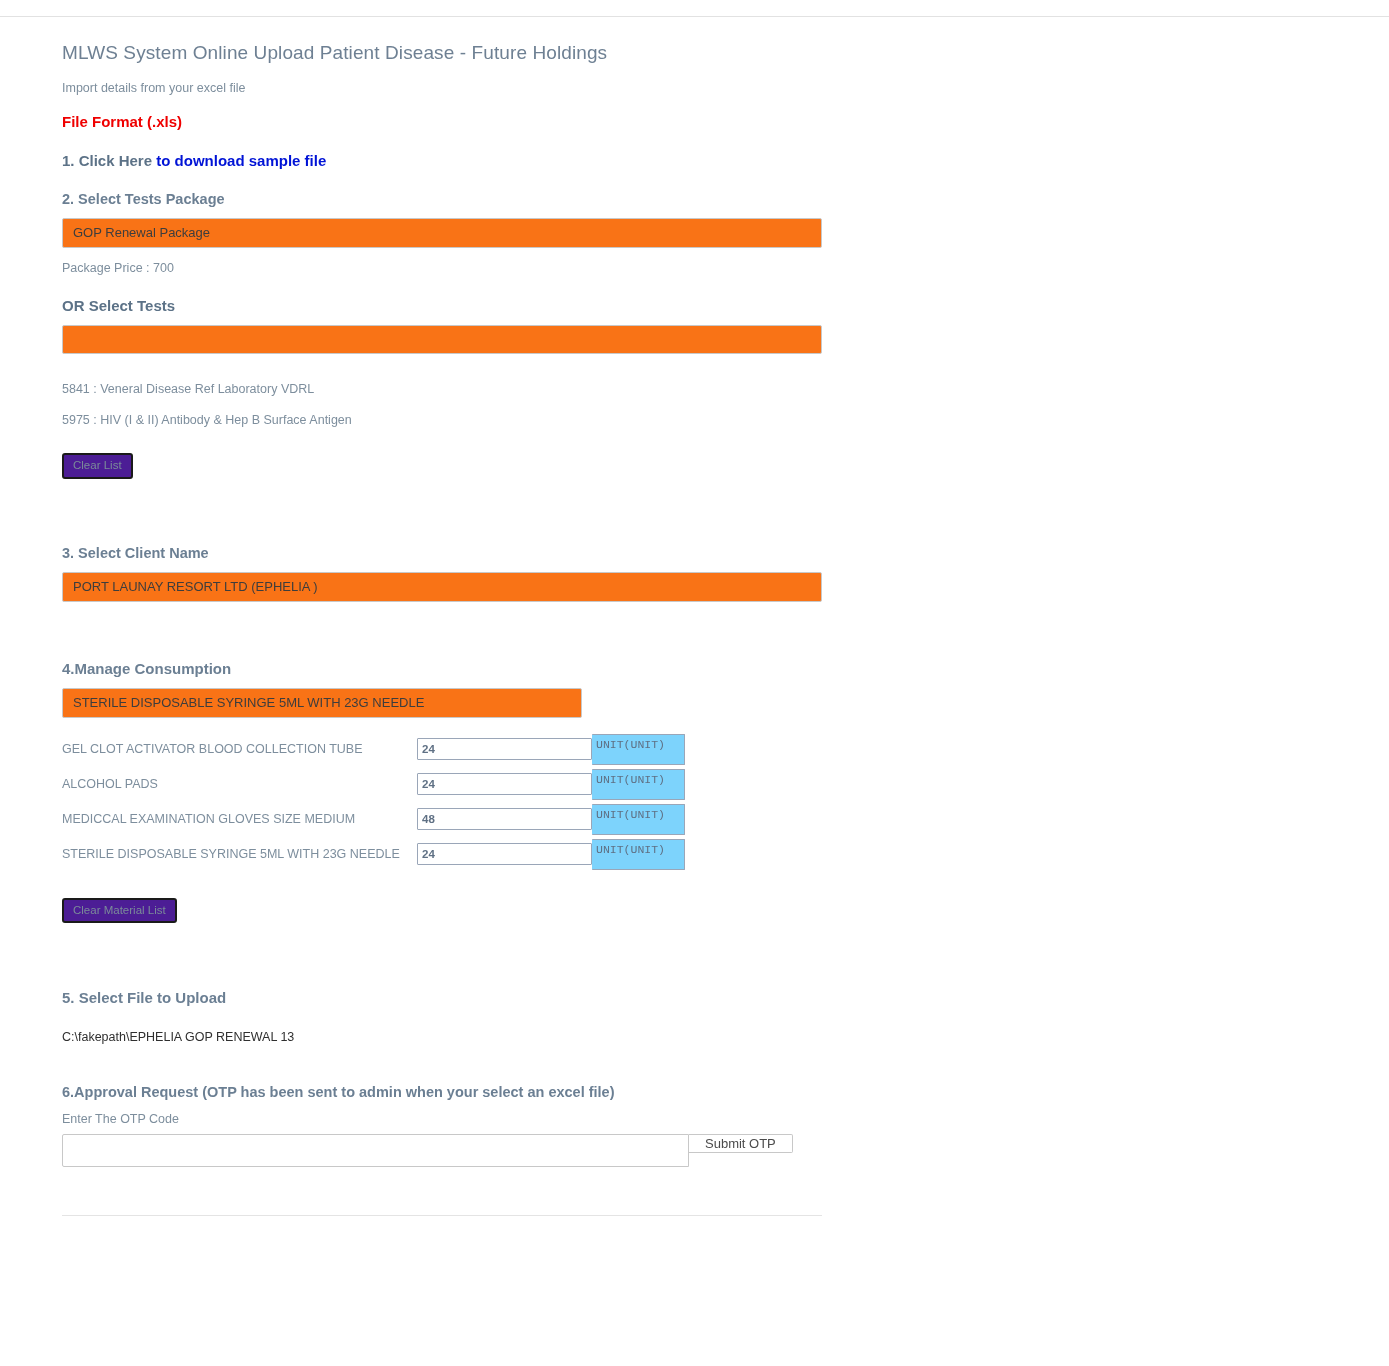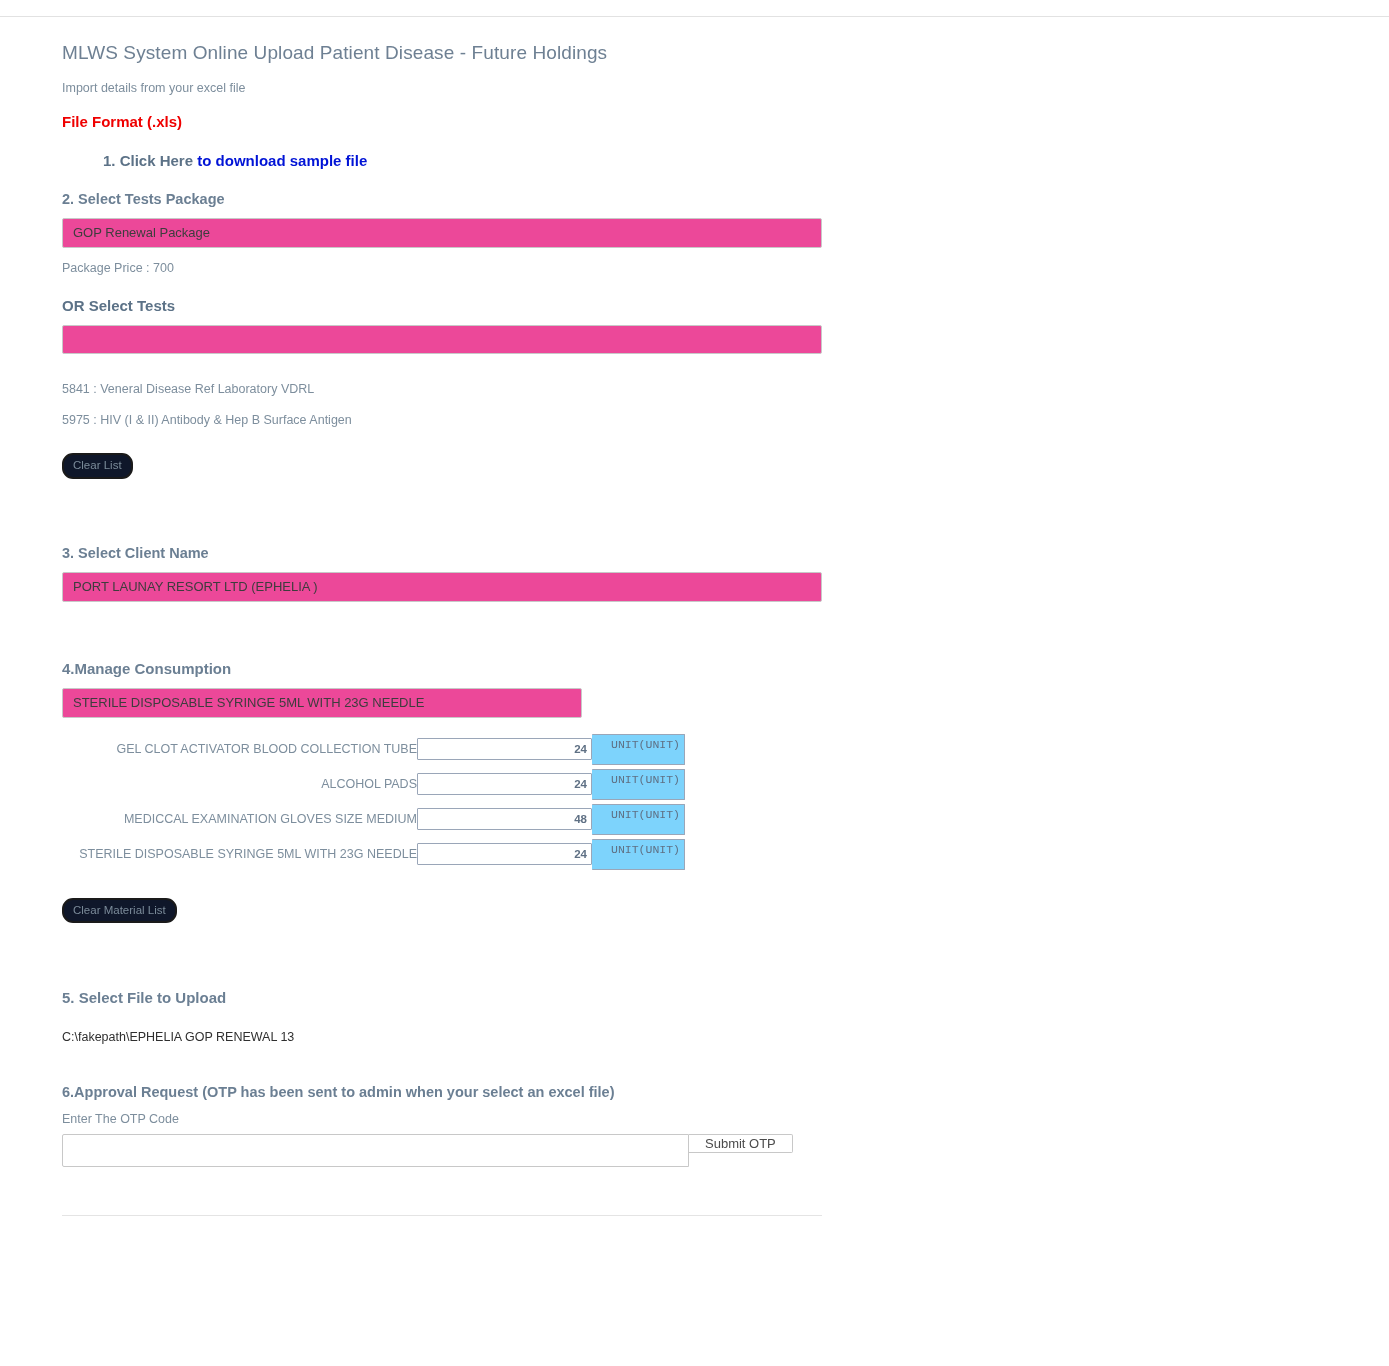--- a/index.html
+++ b/index.html
@@ -46,42 +46,41 @@
     font-size: 15px;
     color: #ef0000;
     font-weight: bold;
     margin-top: 18px;
   }
   .step-blue {
     font-size: 15px;
     color: #5c7287;
     font-weight: bold;
     margin-top: 22px;
-    margin-left: 41px;
   }
   .step-blue a.link {
     color: #0013d6;
     text-decoration: none;
     font-weight: bold;
   }
   .step-heading {
     font-size: 14.5px;
     color: #6b7f93;
     font-weight: bold;
     margin-top: 22px;
   }
   .step-heading.big {
     font-size: 15px;
   }
   .select-box {
     box-sizing: border-box;
     width: 760px;
     height: 30px;
     border: 1px solid #c8c8c8;
-    background: #ec4899;
+    background: #f97316;
     border-radius: 2px;
     font-family: "Liberation Sans", sans-serif;
     font-size: 13px;
     color: #3d3d3d;
     padding: 0 10px;
     margin-top: 11px;
     display: block;
     line-height: 28px;
     white-space: nowrap;
     overflow: hidden;
@@ -108,38 +107,37 @@
     color: #7d8e9d;
     margin-top: 17px;
   }
   .test-list {
     margin-top: 28px;
   }
   .test-list .test-line:first-child { margin-top: 0; }
   .btn-outline {
     display: inline-block;
     margin-top: 26px;
-    background: #0f172a;
+    background: #4c1d95;
     border: 2px solid #1a1a1a;
-    border-radius: 11px;
+    border-radius: 3px;
     font-family: "Liberation Sans", sans-serif;
     font-size: 11.5px;
     color: #7b8b99;
     padding: 4px 9px 5px 9px;
     cursor: pointer;
     line-height: 1.1;
   }
   .mat-rows {
     margin-top: 14px;
   }
   .mat-row {
     display: flex;
     align-items: center;
     height: 35px;
-    text-align: right;
   }
   .mat-label {
     font-size: 12.5px;
     color: #7d8e9d;
     width: 355px;
     white-space: nowrap;
     overflow: hidden;
   }
   .mat-qty {
     box-sizing: border-box;

